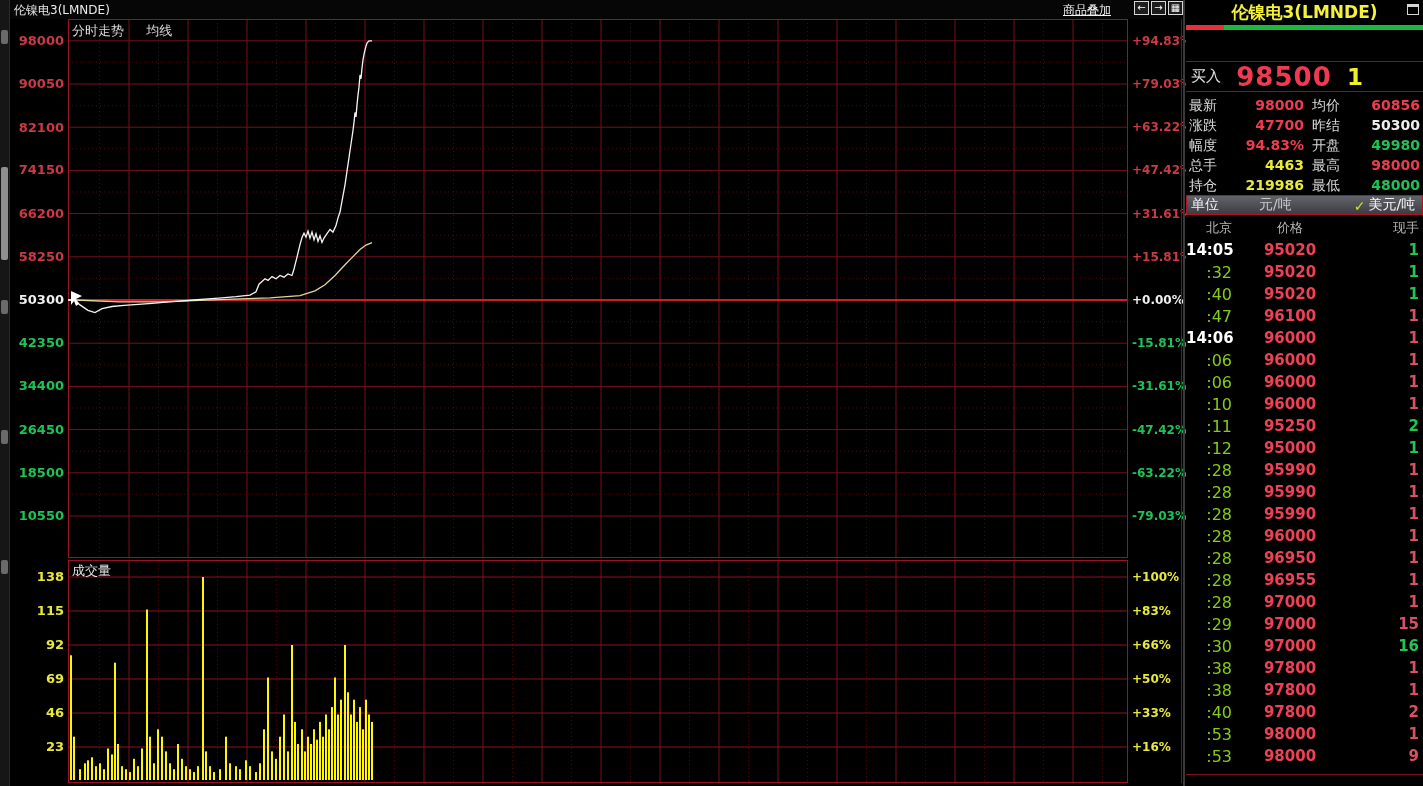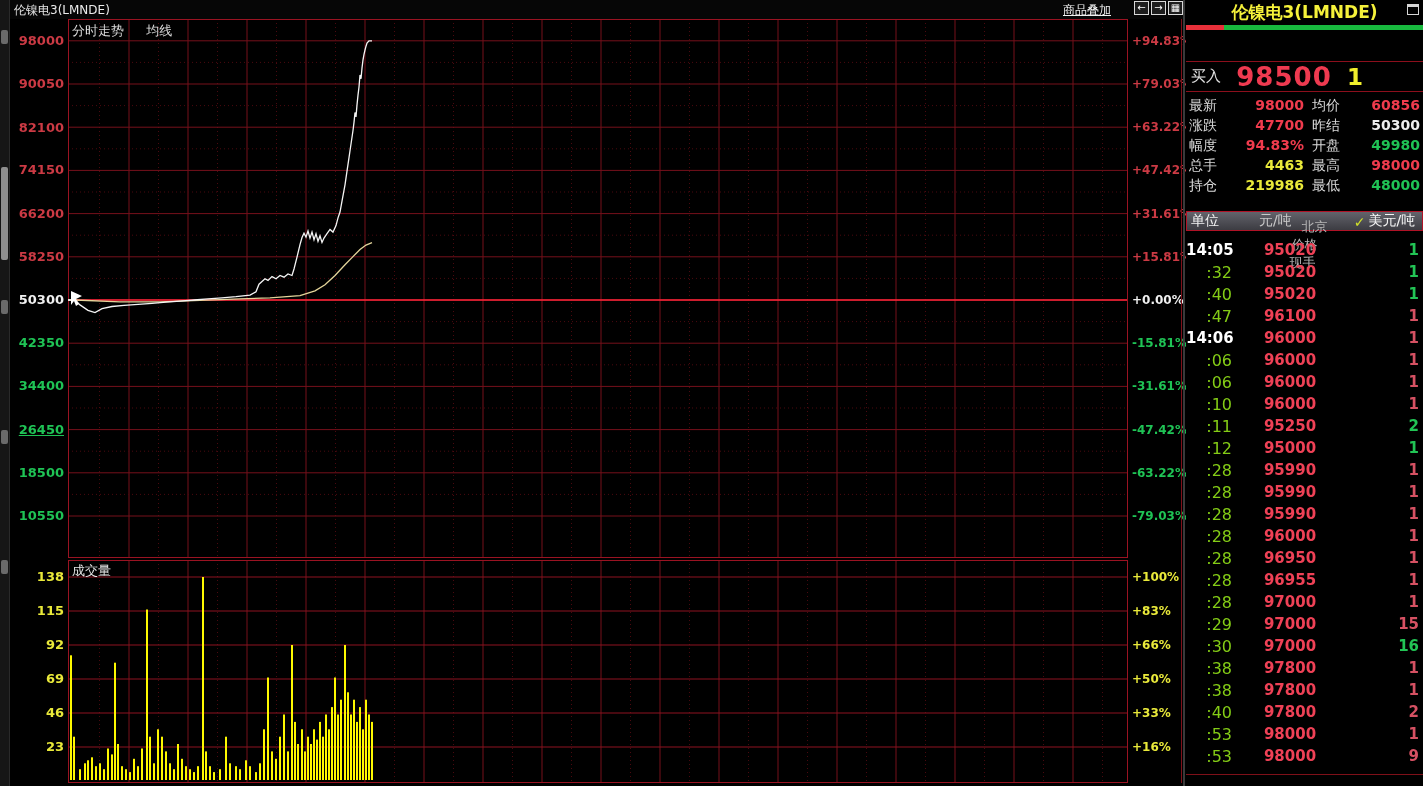--- a/index.html
+++ b/index.html
@@ -44,28 +44,28 @@
   #ask-box{top:30px;} #bid-box{top:61px;}
   .quote-label{font-size:15px;color:#e2e2e2;margin-left:5px;width:38px;}
   .quote-price{font-size:26px;font-weight:bold;color:#ef3a50;width:110px;text-align:center;letter-spacing:1px;}
   .quote-size{font-size:23px;font-weight:bold;color:#f0ee2c;margin-left:8px;}
   #stats{position:absolute;left:0;top:95px;width:237px;}
   .stat-row{display:flex;height:20px;line-height:20px;padding:0 3px;}
   .stat-label{font-size:14px;color:#d8d8d8;}
   .stat-val{font-size:14px;font-weight:bold;text-align:right;}
   .sl1{width:42px;} .sv1{width:73px;} .sl2{width:46px;margin-left:8px;} .sv2{flex:1;}
   .c-red{color:#f03b4d;} .c-green{color:#1fc355;} .c-yellow{color:#e9e93a;} .c-white{color:#eeeeee;}
-  #unit-row{position:absolute;left:0;top:211px;width:237px;height:20px;background:linear-gradient(#63636b,#3c3c42);
+  #unit-row{position:absolute;left:0;top:195px;width:237px;height:20px;background:linear-gradient(#63636b,#3c3c42);
             border:1px solid #b01226;display:flex;align-items:flex-end;font-size:14px;}
   #unit-label{color:#f2f2f2;margin-left:4px;}
   #unit-opt1{color:#c9c9c9;margin-left:40px;}
   #unit-check{color:#cfe02a;margin-left:62px;font-weight:bold;}
   #unit-opt2{color:#f5f5f5;margin-left:3px;}
   #list-header{position:absolute;left:0;top:218px;width:237px;height:20px;display:flex;align-items:center;
-               color:#b5b5b5;font-size:13px;flex-direction:column;}
+               color:#b5b5b5;font-size:13px;}
   .t-time{width:46px;text-align:right;}
   .t-price{width:116px;text-align:center;}
   .t-vol{flex:1;text-align:right;padding-right:4px;}
   #trades{position:absolute;left:0;top:239px;width:237px;}
   .trade-row{display:flex;height:22px;align-items:center;}
   .trade-row .t-time{font-size:16px;color:#84cc16;}
   .trade-row.hour .t-time{font-size:15px;font-weight:bold;color:#ffffff;}
   .trade-row .t-price{font-size:15px;font-weight:bold;color:#ef4156;}
   .trade-row .t-vol{font-size:15px;font-weight:bold;}
   .v-g{color:#22c455;} .v-r{color:#d65163;}
@@ -293,21 +293,21 @@
   <div id="left-axis-main" class="axis-col">
       <div class="axis-lab" style="top: 13.8px; color: rgb(203, 58, 68);">98000</div>
       <div class="axis-lab" style="top: 57px; color: rgb(203, 58, 68);">90050</div>
       <div class="axis-lab" style="top: 101px; color: rgb(203, 58, 68);">82100</div>
       <div class="axis-lab" style="top: 143.4px; color: rgb(203, 58, 68);">74150</div>
       <div class="axis-lab" style="top: 186.6px; color: rgb(203, 58, 68);">66200</div>
       <div class="axis-lab" style="top: 229.8px; color: rgb(203, 58, 68);">58250</div>
       <div class="axis-lab" style="top: 273px; color: rgb(240, 240, 240);">50300</div>
       <div class="axis-lab" style="top: 316.2px; color: rgb(31, 195, 85);">42350</div>
       <div class="axis-lab" style="top: 359.4px; color: rgb(31, 195, 85);">34400</div>
-      <div class="axis-lab" style="top: 402.6px; color: rgb(31, 195, 85); text-decoration: underline;">26450</div>
+      <div class="axis-lab" style="top: 402.6px; color: rgb(31, 195, 85);">26450</div>
       <div class="axis-lab" style="top: 445.8px; color: rgb(31, 195, 85);">18500</div>
       <div class="axis-lab" style="top: 489px; color: rgb(31, 195, 85);">10550</div>
     </div>
   <div id="right-axis-main" class="axis-col">
       <div class="axis-lab" style="top: 14.8px; color: rgb(203, 58, 68);">+94.83%</div>
       <div class="axis-lab" style="top: 58px; color: rgb(203, 58, 68);">+79.03%</div>
       <div class="axis-lab" style="top: 101.2px; color: rgb(203, 58, 68);">+63.22%</div>
       <div class="axis-lab" style="top: 144.4px; color: rgb(203, 58, 68);">+47.42%</div>
       <div class="axis-lab" style="top: 187.6px; color: rgb(203, 58, 68);">+31.61%</div>
       <div class="axis-lab" style="top: 230.8px; color: rgb(203, 58, 68);">+15.81%</div>

